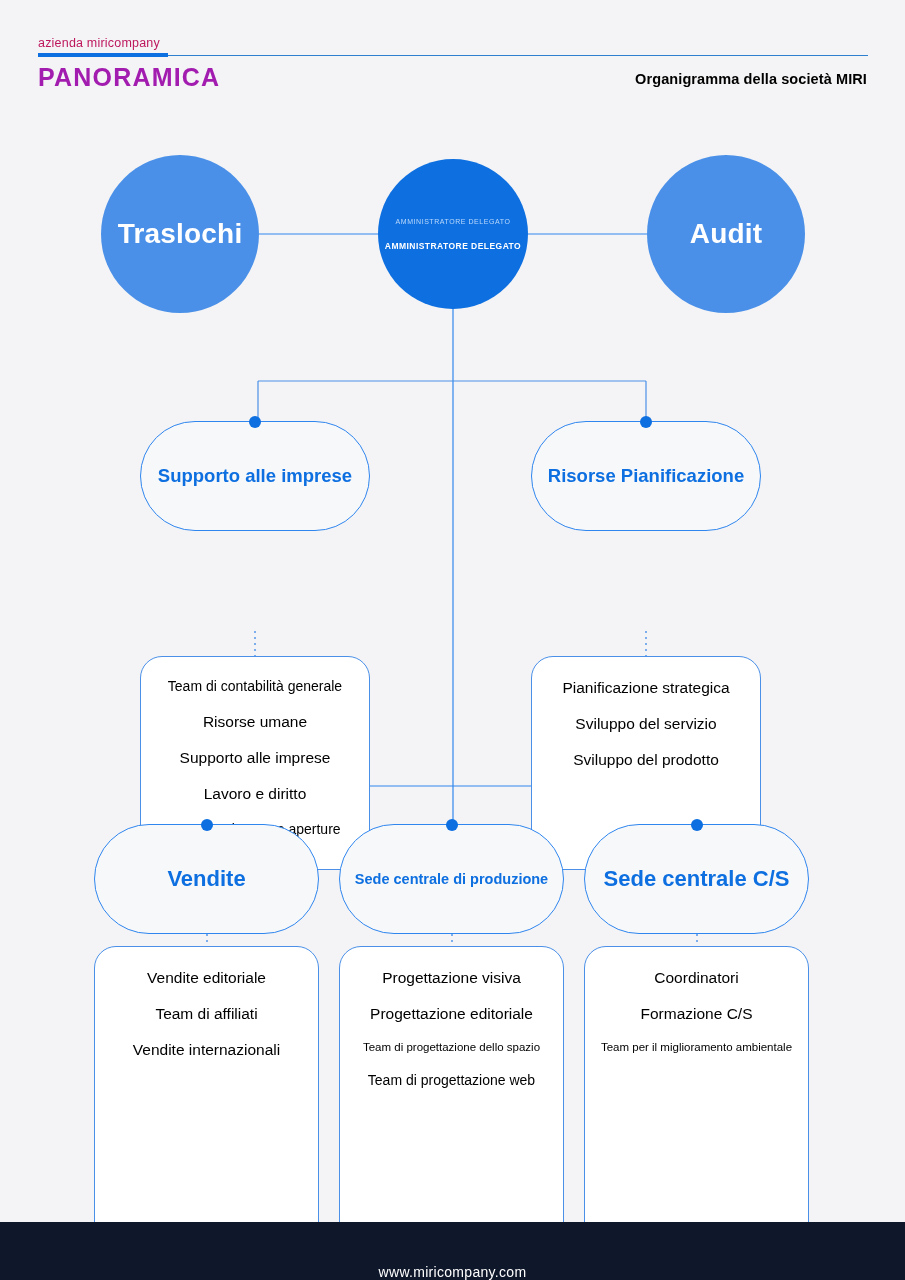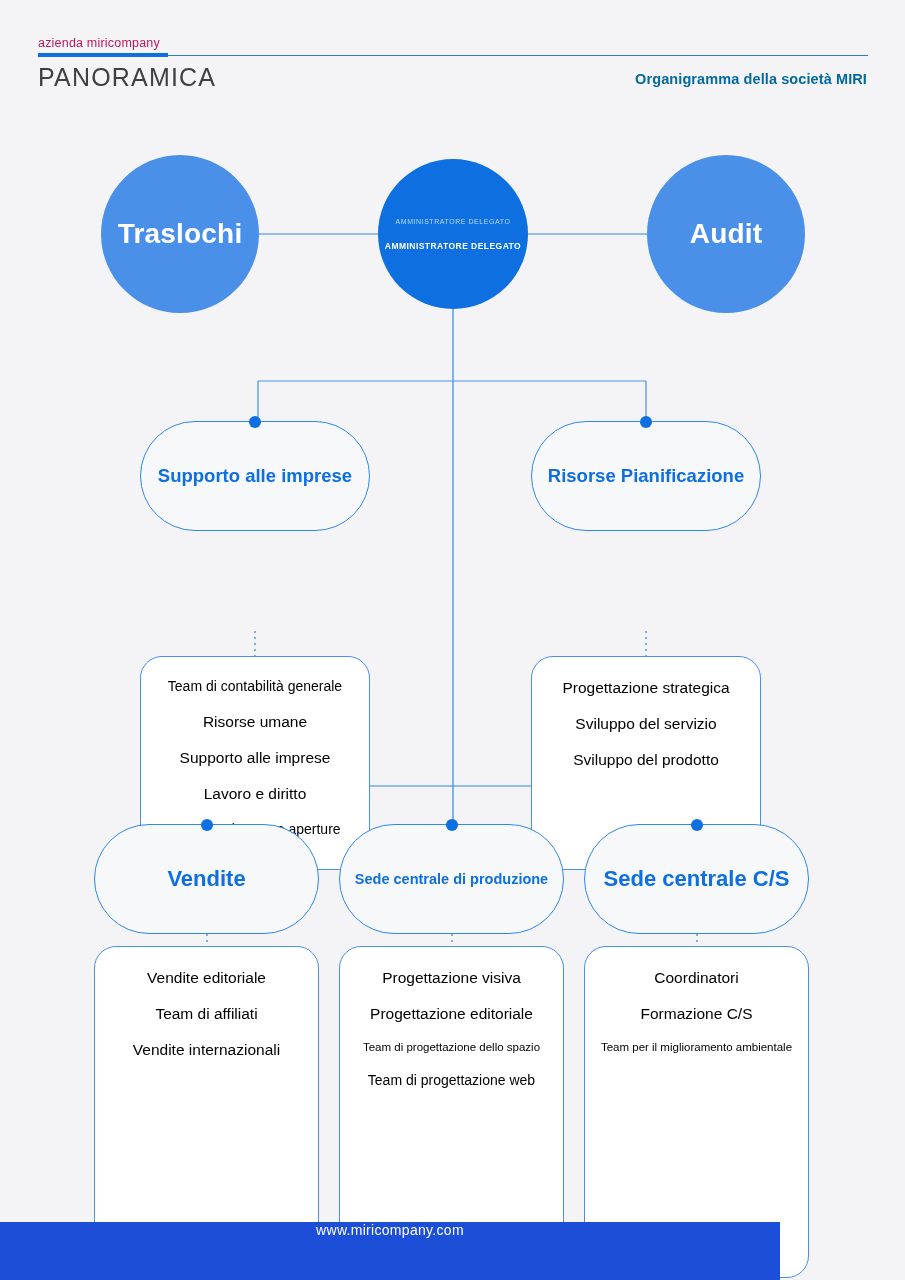--- a/index.html
+++ b/index.html
@@ -21,25 +21,25 @@
   .hdr-rule {
     position:absolute; left:38px; top:55px; width:830px; height:1px;
     background:#2f7fd1;
   }
   .hdr-accent {
     position:absolute; left:38px; top:53px; width:130px; height:4px;
     background:#0d6fe0;
   }
   .hdr-title {
     position:absolute; left:38px; top:63px;
-    font-size:25px; color:#404040; letter-spacing:1.2px; font-weight:400;
+    font-size:25px; color:#a21caf; letter-spacing:1.2px; font-weight:700;
   }
   .hdr-right {
     position:absolute; right:38px; top:71px;
-    font-size:14.5px; font-weight:bold; color:#0369a1; letter-spacing:.1px;
+    font-size:14.5px; font-weight:bold; color:#000000; letter-spacing:.1px;
   }
 
   
   .chart { position:absolute; left:0; top:110px; width:905px; height:1112px; }
 
   
   .wires { position:absolute; left:0; top:0; width:905px; height:1112px; }
 
   
   .circle {
@@ -103,23 +103,23 @@
   .listbox .item.xs  { font-size:11.5px; }
   #list-supporto { left:140px; top:546px; width:230px; height:214px; }
   #list-ufficio  { left:531px; top:546px; width:230px; height:214px; }
   #list-vendite  { left:94px;  top:836px; width:225px; height:332px; }
   #list-produzione { left:339px; top:836px; width:225px; height:332px; }
   #list-cs       { left:584px; top:836px; width:225px; height:332px; }
   #list-vendite .item, #list-produzione .item, #list-cs .item { margin-bottom:19px; }
 
   
   .footer {
-    position:absolute; left:0; top:1222px; width:780px; height:58px;
-    background:#1d4ed8;
-    display:flex; align-items:flex-start; justify-content:center;
+    position:absolute; left:0; top:1222px; width:905px; height:58px;
+    background:#0f172a;
+    display:flex; align-items:flex-end; justify-content:center;
   }
   .footer-text { color:#ffffff; font-size:14px; letter-spacing:.3px; }
 </style>
 </head>
 <body>
 
 <div class="header">
   <div class="hdr-eyebrow">azienda miricompany</div>
   <div class="hdr-rule"></div>
   <div class="hdr-accent"></div>
@@ -176,21 +176,21 @@
 
   <div class="listbox" id="list-supporto">
     <div class="item sm">Team di contabilità generale</div>
     <div class="item">Risorse umane</div>
     <div class="item">Supporto alle imprese</div>
     <div class="item">Lavoro e diritto</div>
     <div class="item sm">Team per le nuove aperture</div>
   </div>
 
   <div class="listbox" id="list-ufficio">
-    <div class="item">Progettazione strategica</div>
+    <div class="item">Pianificazione strategica</div>
     <div class="item">Sviluppo del servizio</div>
     <div class="item">Sviluppo del prodotto</div>
   </div>
 
   <div class="pill" id="pill-vendite">
     <span class="pill-dot"></span>
     <span>Vendite</span>
   </div>
   <div class="pill" id="pill-produzione">
     <span class="pill-dot"></span>

